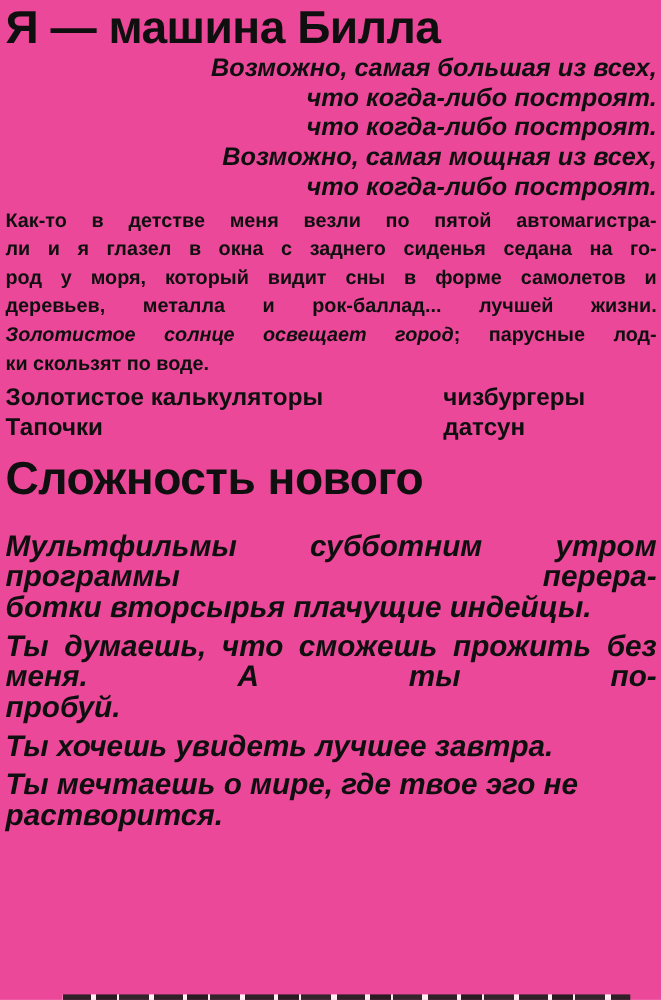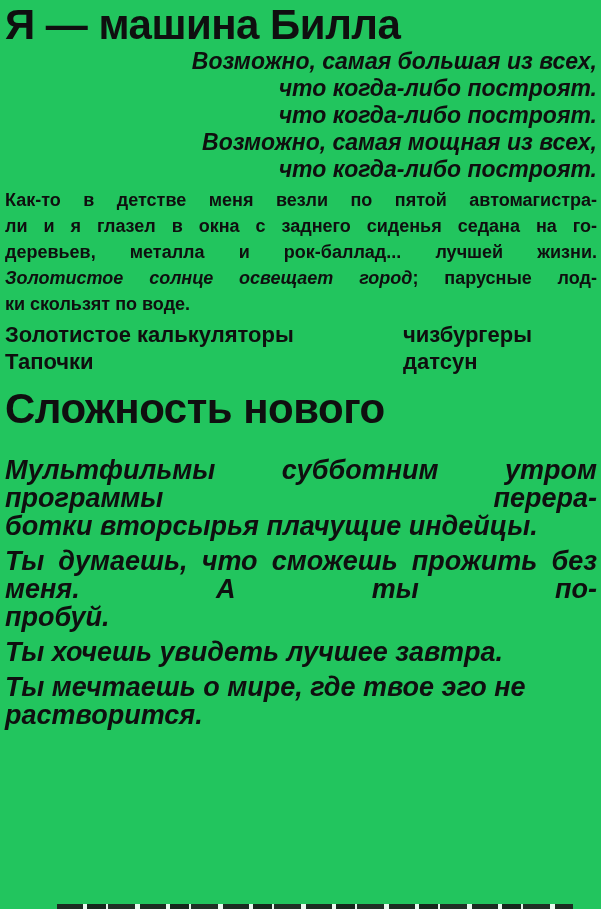--- a/index.html
+++ b/index.html
@@ -6,21 +6,21 @@
     margin: 0;
     padding: 0;
     background: #ffffff;
   }
   .page {
     position: relative;
     width: 601px;
     height: 909px;
     box-sizing: border-box;
     padding: 3px 4px 0 5px;
-    background: #22c55e;
+    background: #ec4899;
     color: #0f0f0f;
     font-family: "Liberation Sans", sans-serif;
     font-weight: 700;
     overflow: hidden;
     -webkit-font-smoothing: antialiased;
   }
   .title {
     font-size: 42px;
     line-height: 44px;
     letter-spacing: -0.5px;
@@ -103,20 +103,21 @@
     <div>что когда-либо построят.</div>
     <div>что когда-либо построят.</div>
     <div>Возможно, самая мощная из всех,</div>
     <div>что когда-либо построят.</div>
   </div>
 
 
   <div class="para2">
     <div class="jline">Как-то в детстве меня везли по пятой автомагистра-</div>
     <div class="jline">ли и я глазел в окна с заднего сиденья седана на го-</div>
+    <div class="jline">род у моря, который видит сны в форме самолетов и</div>
     <div class="jline">деревьев, металла и рок-баллад... лучшей жизни.</div>
     <div class="jline"><span class="it">Золотистое солнце освещает город</span><span>; парусные лод-</span></div>
     <div class="lline">ки скользят по воде.</div>
   </div>
 
   <div class="cols">
     <div>Золотистое калькуляторы</div>
     <div>чизбургеры</div>
     <div>Тапочки</div>
     <div>датсун</div>

